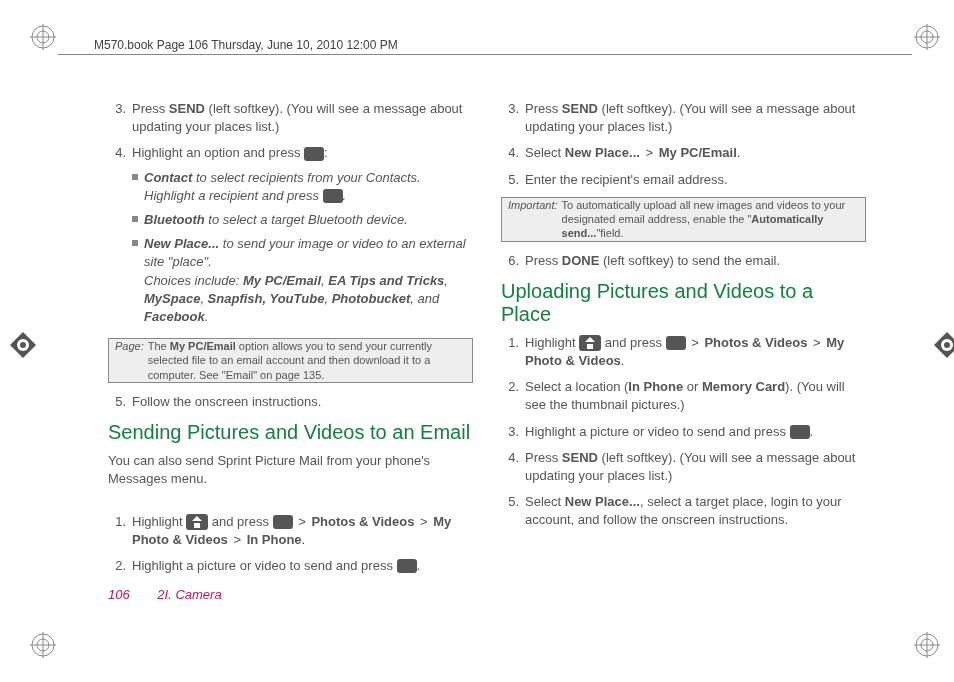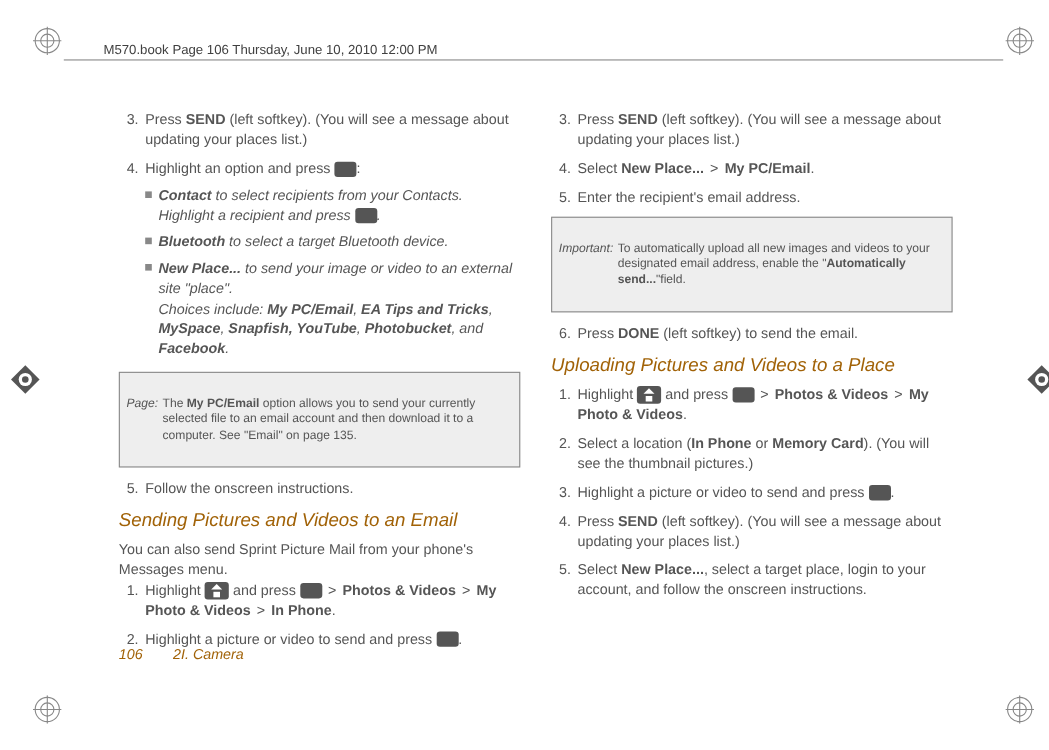--- a/index.html
+++ b/index.html
@@ -112,48 +112,47 @@
     position: absolute;
     bottom: 2px; left: 50%;
     transform: translateX(-50%);
     width: 6px; height: 5px;
     background: #fff;
   }
   .gt { display:inline-block; margin:0 2px; }
   .note-box {
     border: 1px solid #888;
     background: #eee;
-    padding: 21px 6px;
+    padding: 0 6px;
     margin: 6px 0 10px 0;
     font-size: 11px;
     display: flex;
     line-height: 1.3;
   }
   .note-label {
     font-style: italic;
     flex-shrink: 0;
     margin-right: 4px;
   }
   .note-body { flex: 1; }
   .section-h {
-    font-style: italic;
-    font-size: 17px;
-    color: #a16207;
+    font-size: 20px;
+    color: #15803d;
     margin: 10px 0 8px 0;
   }
   .para {
     line-height: 1.4;
-    margin-bottom: 0;
+    margin-bottom: 24px;
   }
   .footer {
     position: absolute;
     bottom: 80px;
     left: 108px;
     font-style: italic;
-    color: #a16207;
+    color: #be185d;
     font-size: 13px;
     text-align: right;
   }
   .footer .pn { margin-right: 24px; }
 </style>
 </head>
 <body>
 
 <div class="reg-mark tl"><svg viewBox="0 0 26 26">
       <circle cx="13" cy="13" r="11" fill="none" stroke="#888"></circle>

